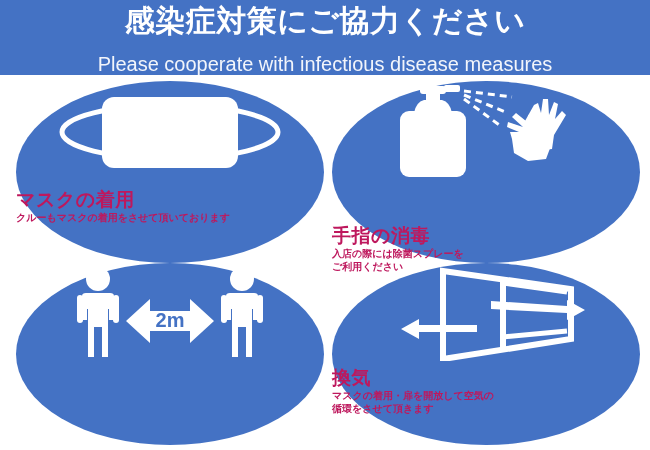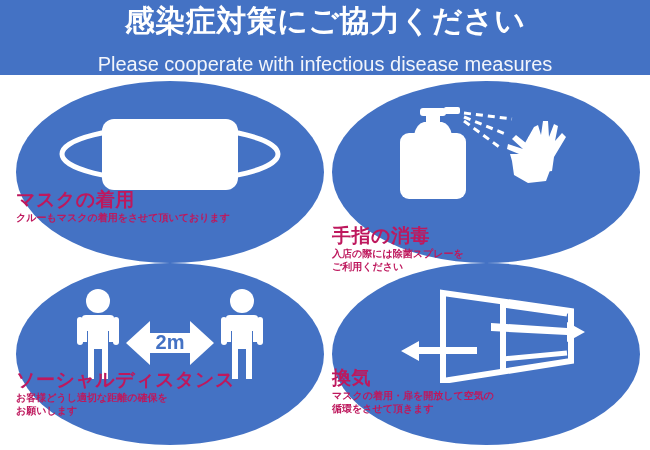--- a/index.html
+++ b/index.html
@@ -75,21 +75,21 @@
     top: 0;
     width: 308px;
     height: 182px;
     background: #4472c4;
     border-radius: 50%;
   }
 
   .icon-area {
     position: absolute;
     left: 0;
-    top: 24px;
+    top: 2px;
     width: 308px;
     height: 98px;
   }
   .icon-area svg { display: block; margin: 0 auto; }
 
   .caption {
     position: absolute;
     left: 0;
     width: 308px;
     color: #be185d;
@@ -184,25 +184,20 @@
           <circle cx="180" cy="14" r="12" fill="#ffffff"></circle>
           <path d="M164 31 Q164 28 168 28 L192 28 Q196 28 196 31 L196 55 L191 55 L191 44 L190 44 L190 92 L184 92
                    L184 62 L176 62 L176 92 L170 92 L170 44 L169 44 L169 55 L164 55 Z" fill="#ffffff"></path>
           <rect x="159" y="30" width="6" height="28" rx="3" fill="#ffffff"></rect>
           <rect x="195" y="30" width="6" height="28" rx="3" fill="#ffffff"></rect>
 
           <path d="M64 56 L88 34 L88 46 L128 46 L128 34 L152 56 L128 78 L128 66 L88 66 L88 78 Z" fill="#ffffff"></path>
           <text x="108" y="62" font-family="Liberation Sans, sans-serif" font-size="20" font-weight="bold" fill="#4472c4" text-anchor="middle">2m</text>
         </svg>
       </div>
-      <div class="caption cap-3">
-        <div class="caption-title">ソーシャルディスタンス</div>
-        <div class="caption-sub">お客様どうし適切な距離の確保を</div>
-        <div class="caption-sub">お願いします</div>
-      </div>
     </div>
 
     <div class="panel p4">
       <div class="ellipse"></div>
       <div class="icon-area">
         <svg width="210" height="96" viewBox="0 0 210 96">
 
           <path d="M62 6 L190 24 L190 74 L62 94 Z" fill="none" stroke="#ffffff" stroke-width="6"></path>
 
           <path d="M122 14 L122 86" stroke="#ffffff" stroke-width="6" fill="none"></path>

